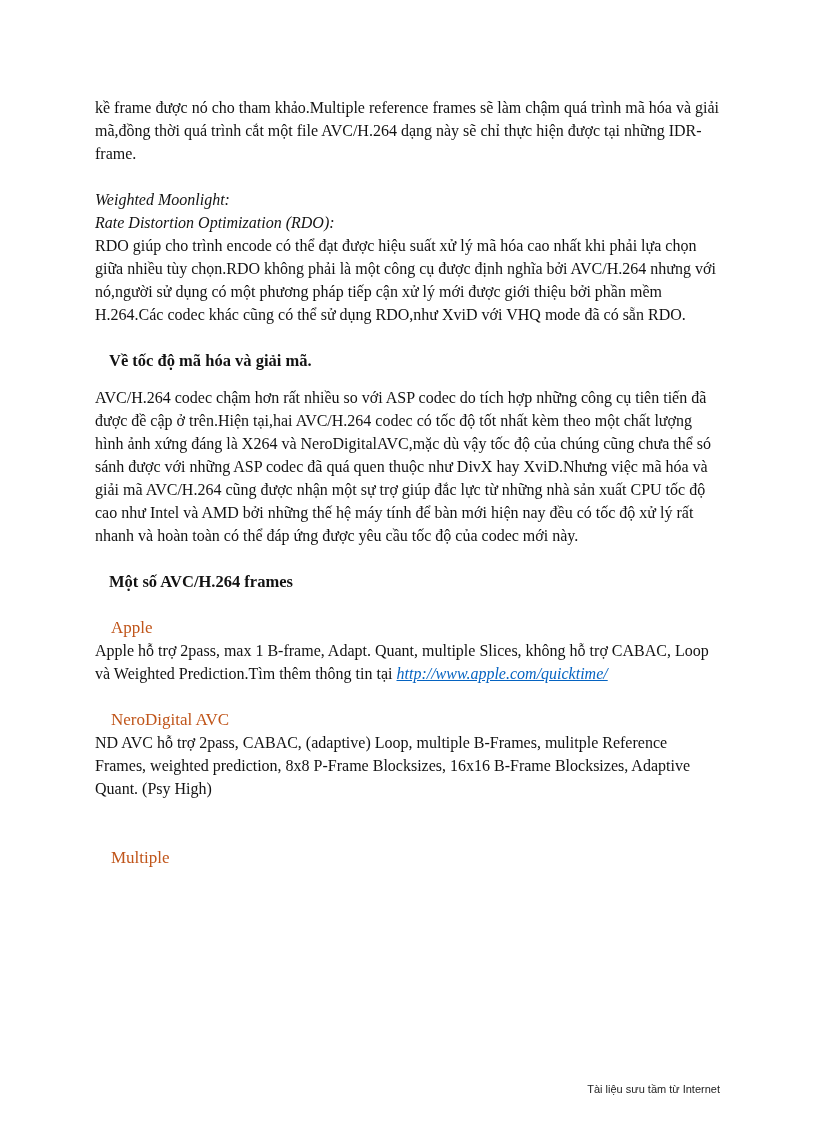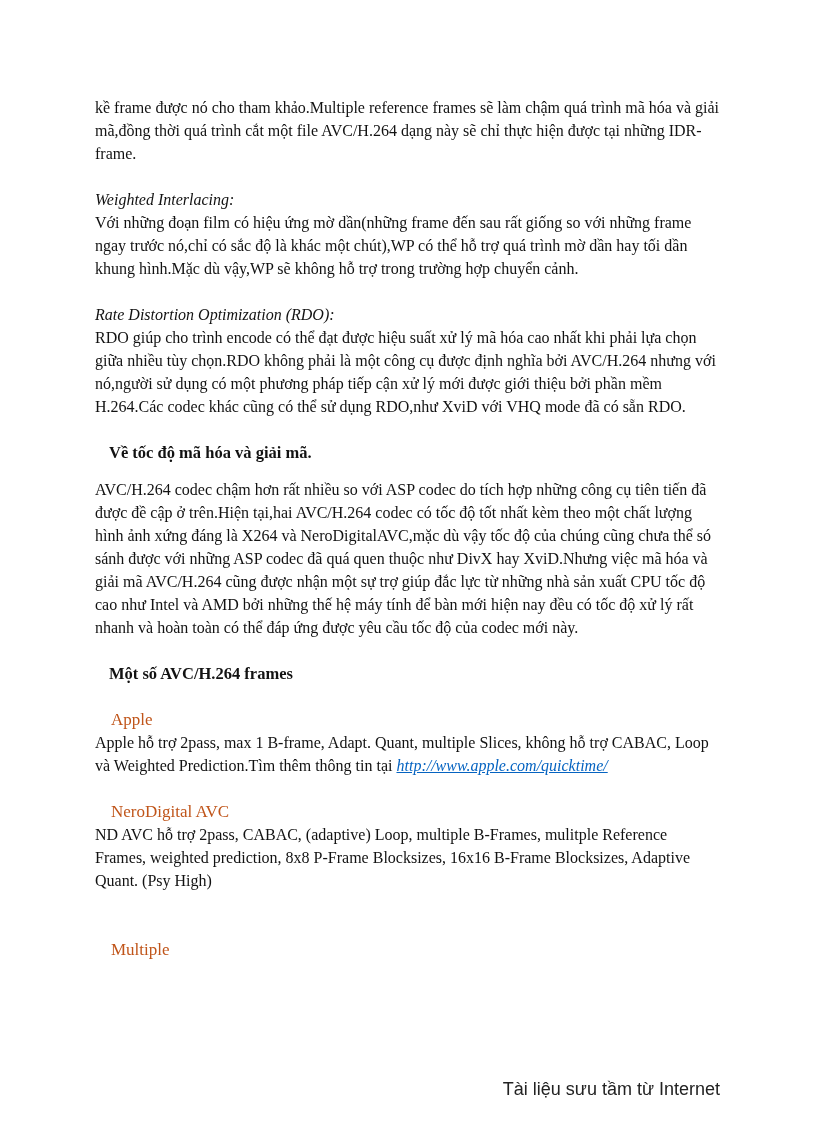--- a/index.html
+++ b/index.html
@@ -51,33 +51,32 @@
     color:var(--link-blue);
     text-decoration:underline;
     cursor:pointer;
     font-style:italic;
   }
   .footer{
     position:absolute;
     right:96px;
     bottom:22px;
     font-family:"Liberation Sans", sans-serif;
-    font-size:18px;
+    font-size:11px;
     color:#222222;
   }
 </style>
 </head>
 <body>
 
 <div class="page">
 
   <p class="para">kề frame được nó cho tham khảo.Multiple reference frames sẽ làm chậm quá trình mã hóa và giải mã,đồng thời quá trình cắt một file AVC/H.264 dạng này sẽ chỉ thực hiện được tại những IDR-frame.</p>
 
-  <p class="h-italic">Weighted Interlacing:</p>
-  <p class="para">Với những đoạn film có hiệu ứng mờ dần(những frame đến sau rất giống so với những frame ngay trước nó,chỉ có sắc độ là khác một chút),WP có thể hỗ trợ quá trình mờ dần hay tối dần khung hình.Mặc dù vậy,WP sẽ không hỗ trợ trong trường hợp chuyển cảnh.</p>
+  <p class="h-italic">Weighted Moonlight:</p>
 
   <p class="h-italic">Rate Distortion Optimization (RDO):</p>
   <p class="para">RDO giúp cho trình encode có thể đạt được hiệu suất xử lý mã hóa cao nhất khi phải lựa chọn giữa nhiều tùy chọn.RDO không phải là một công cụ được định nghĩa bởi AVC/H.264 nhưng với nó,người sử dụng có một phương pháp tiếp cận xử lý mới được giới thiệu bởi phần mềm H.264.Các codec khác cũng có thể sử dụng RDO,như XviD với VHQ mode đã có sẵn RDO.</p>
 
   <p class="h-bold">Về tốc độ mã hóa và giải mã.</p>
   <p class="para">AVC/H.264 codec chậm hơn rất nhiều so với ASP codec do tích hợp những công cụ tiên tiến đã được đề cập ở trên.Hiện tại,hai AVC/H.264 codec có tốc độ tốt nhất kèm theo một chất lượng hình ảnh xứng đáng là X264 và NeroDigitalAVC,mặc dù vậy tốc độ của chúng cũng chưa thể só sánh được với những ASP codec đã quá quen thuộc như DivX hay XviD.Nhưng việc mã hóa và giải mã AVC/H.264 cũng được nhận một sự trợ giúp đắc lực từ những nhà sản xuất CPU tốc độ cao như Intel và AMD bởi những thế hệ máy tính để bàn mới hiện nay đều có tốc độ xử lý rất nhanh và hoàn toàn có thể đáp ứng được yêu cầu tốc độ của codec mới này.</p>
 
   <p class="h-bold">Một số AVC/H.264 frames</p>
 
   <p class="h-orange">Apple</p>

